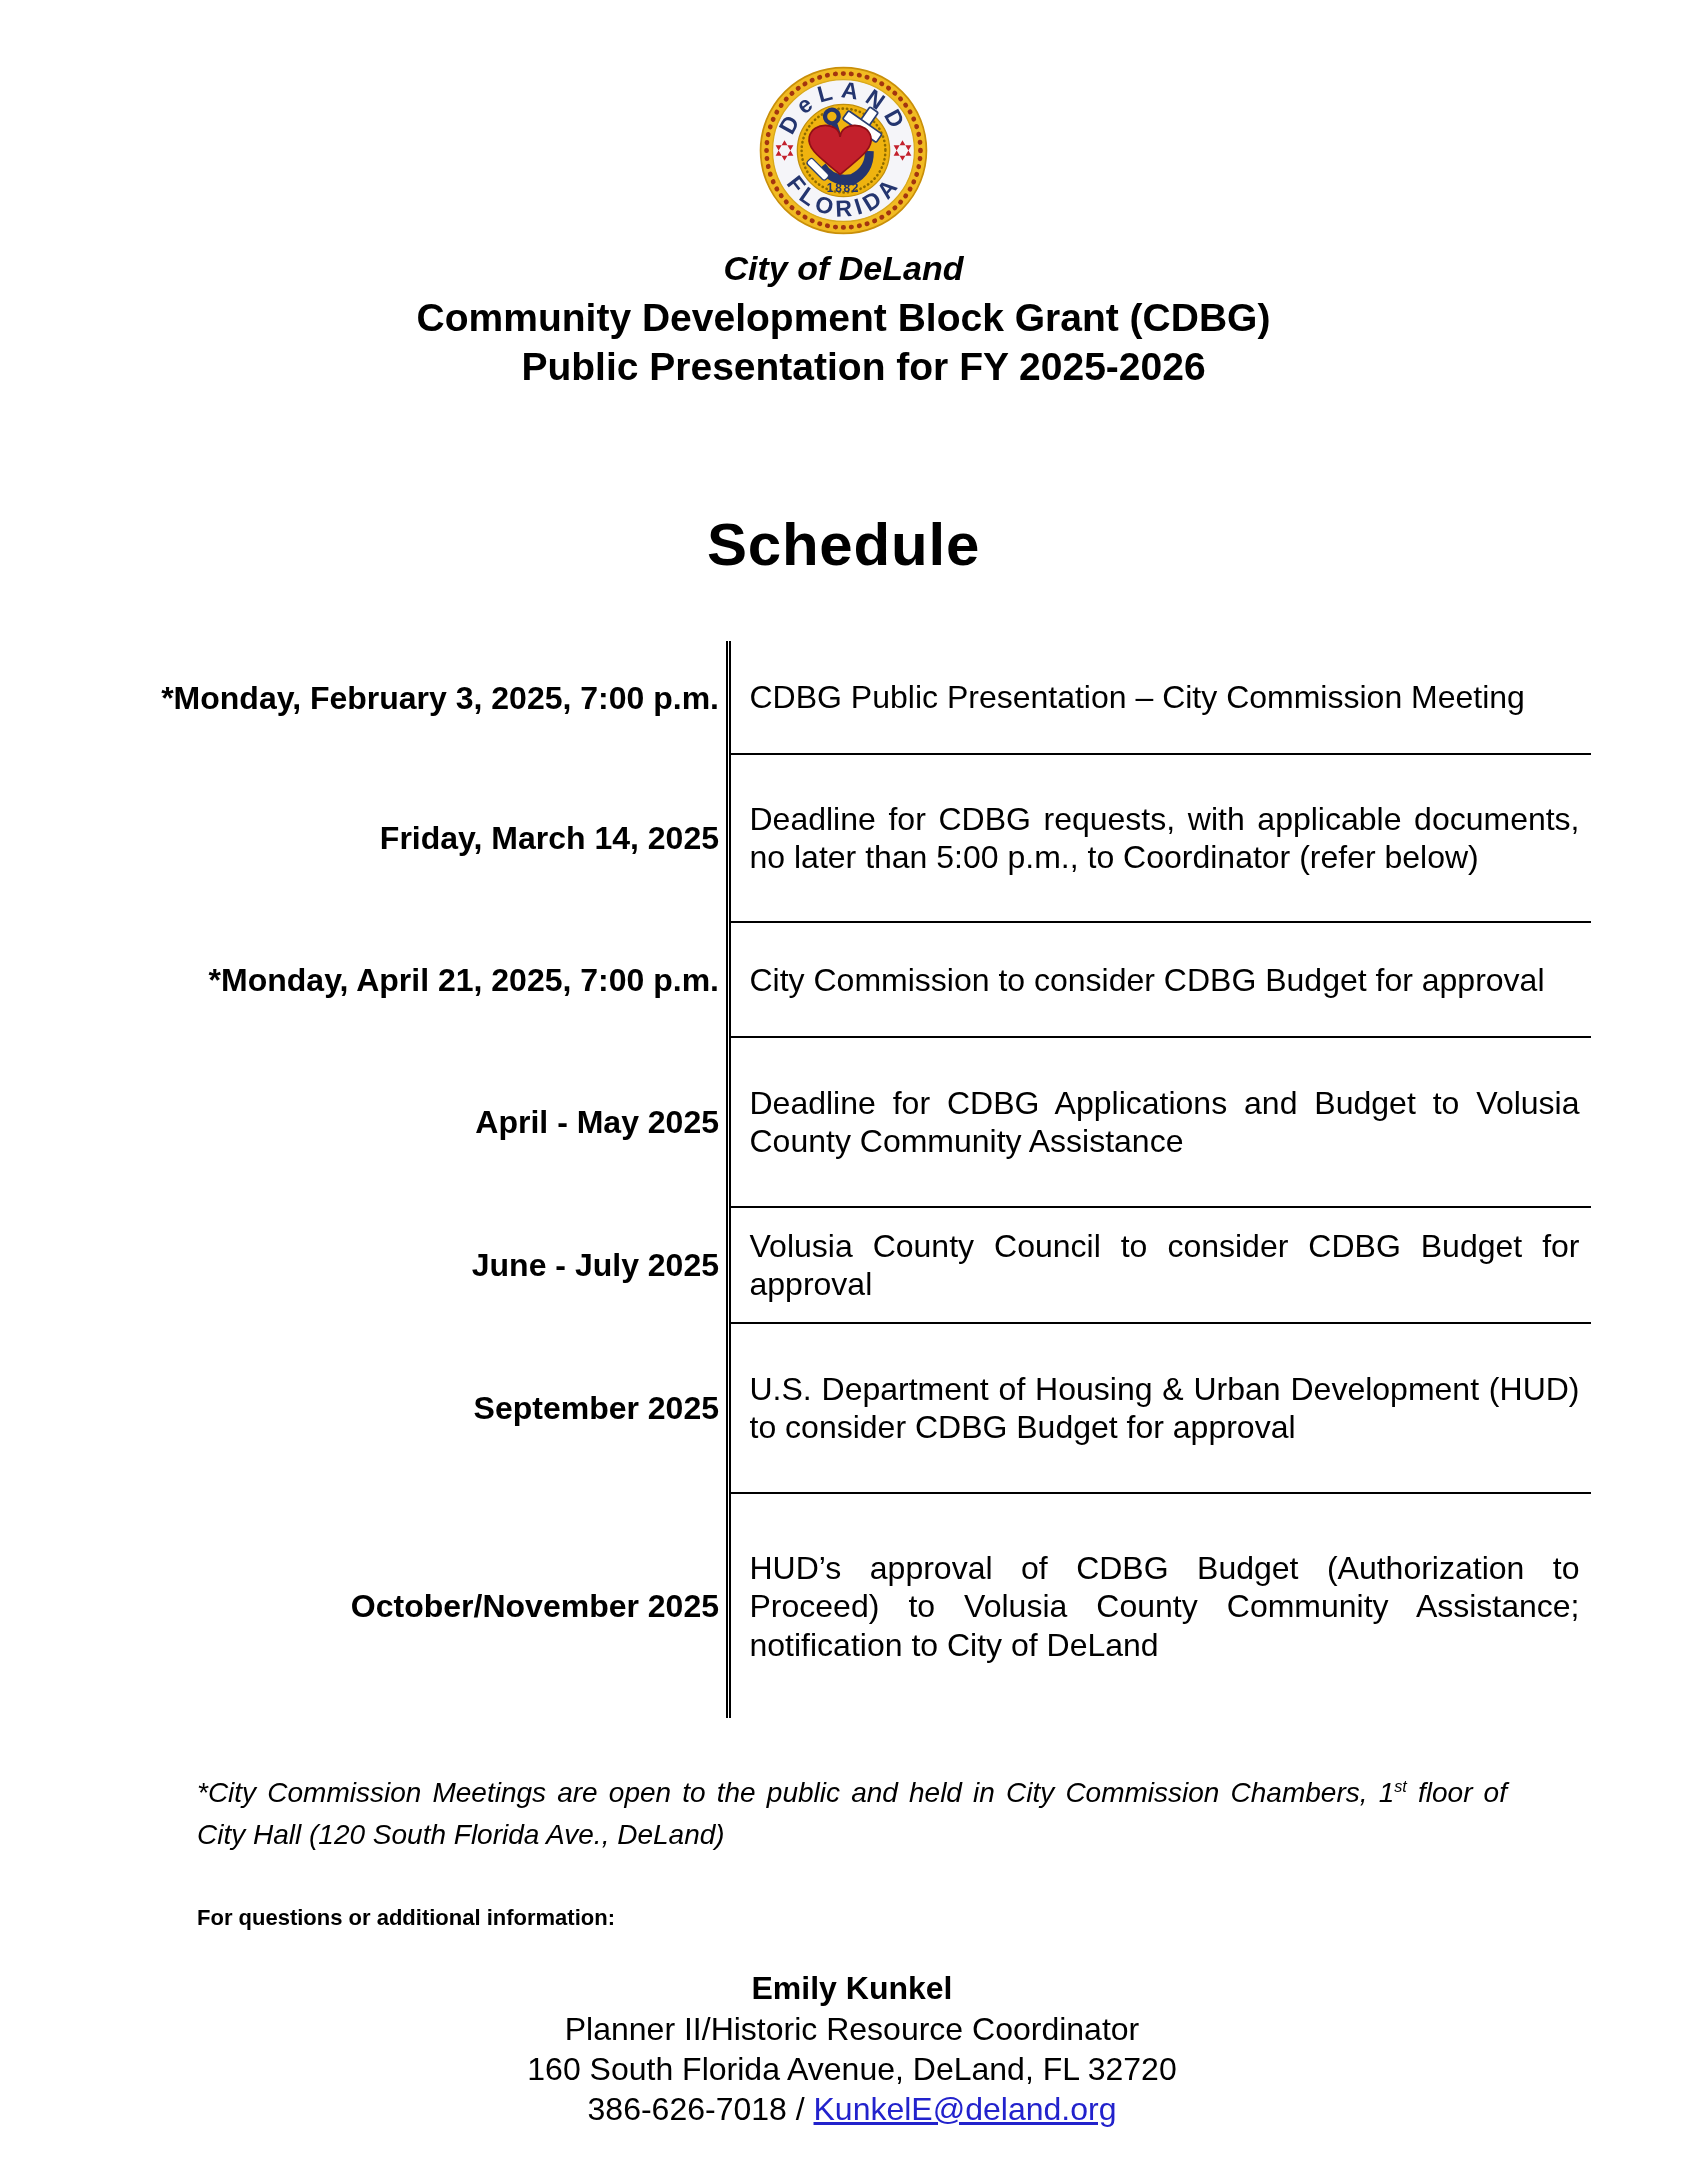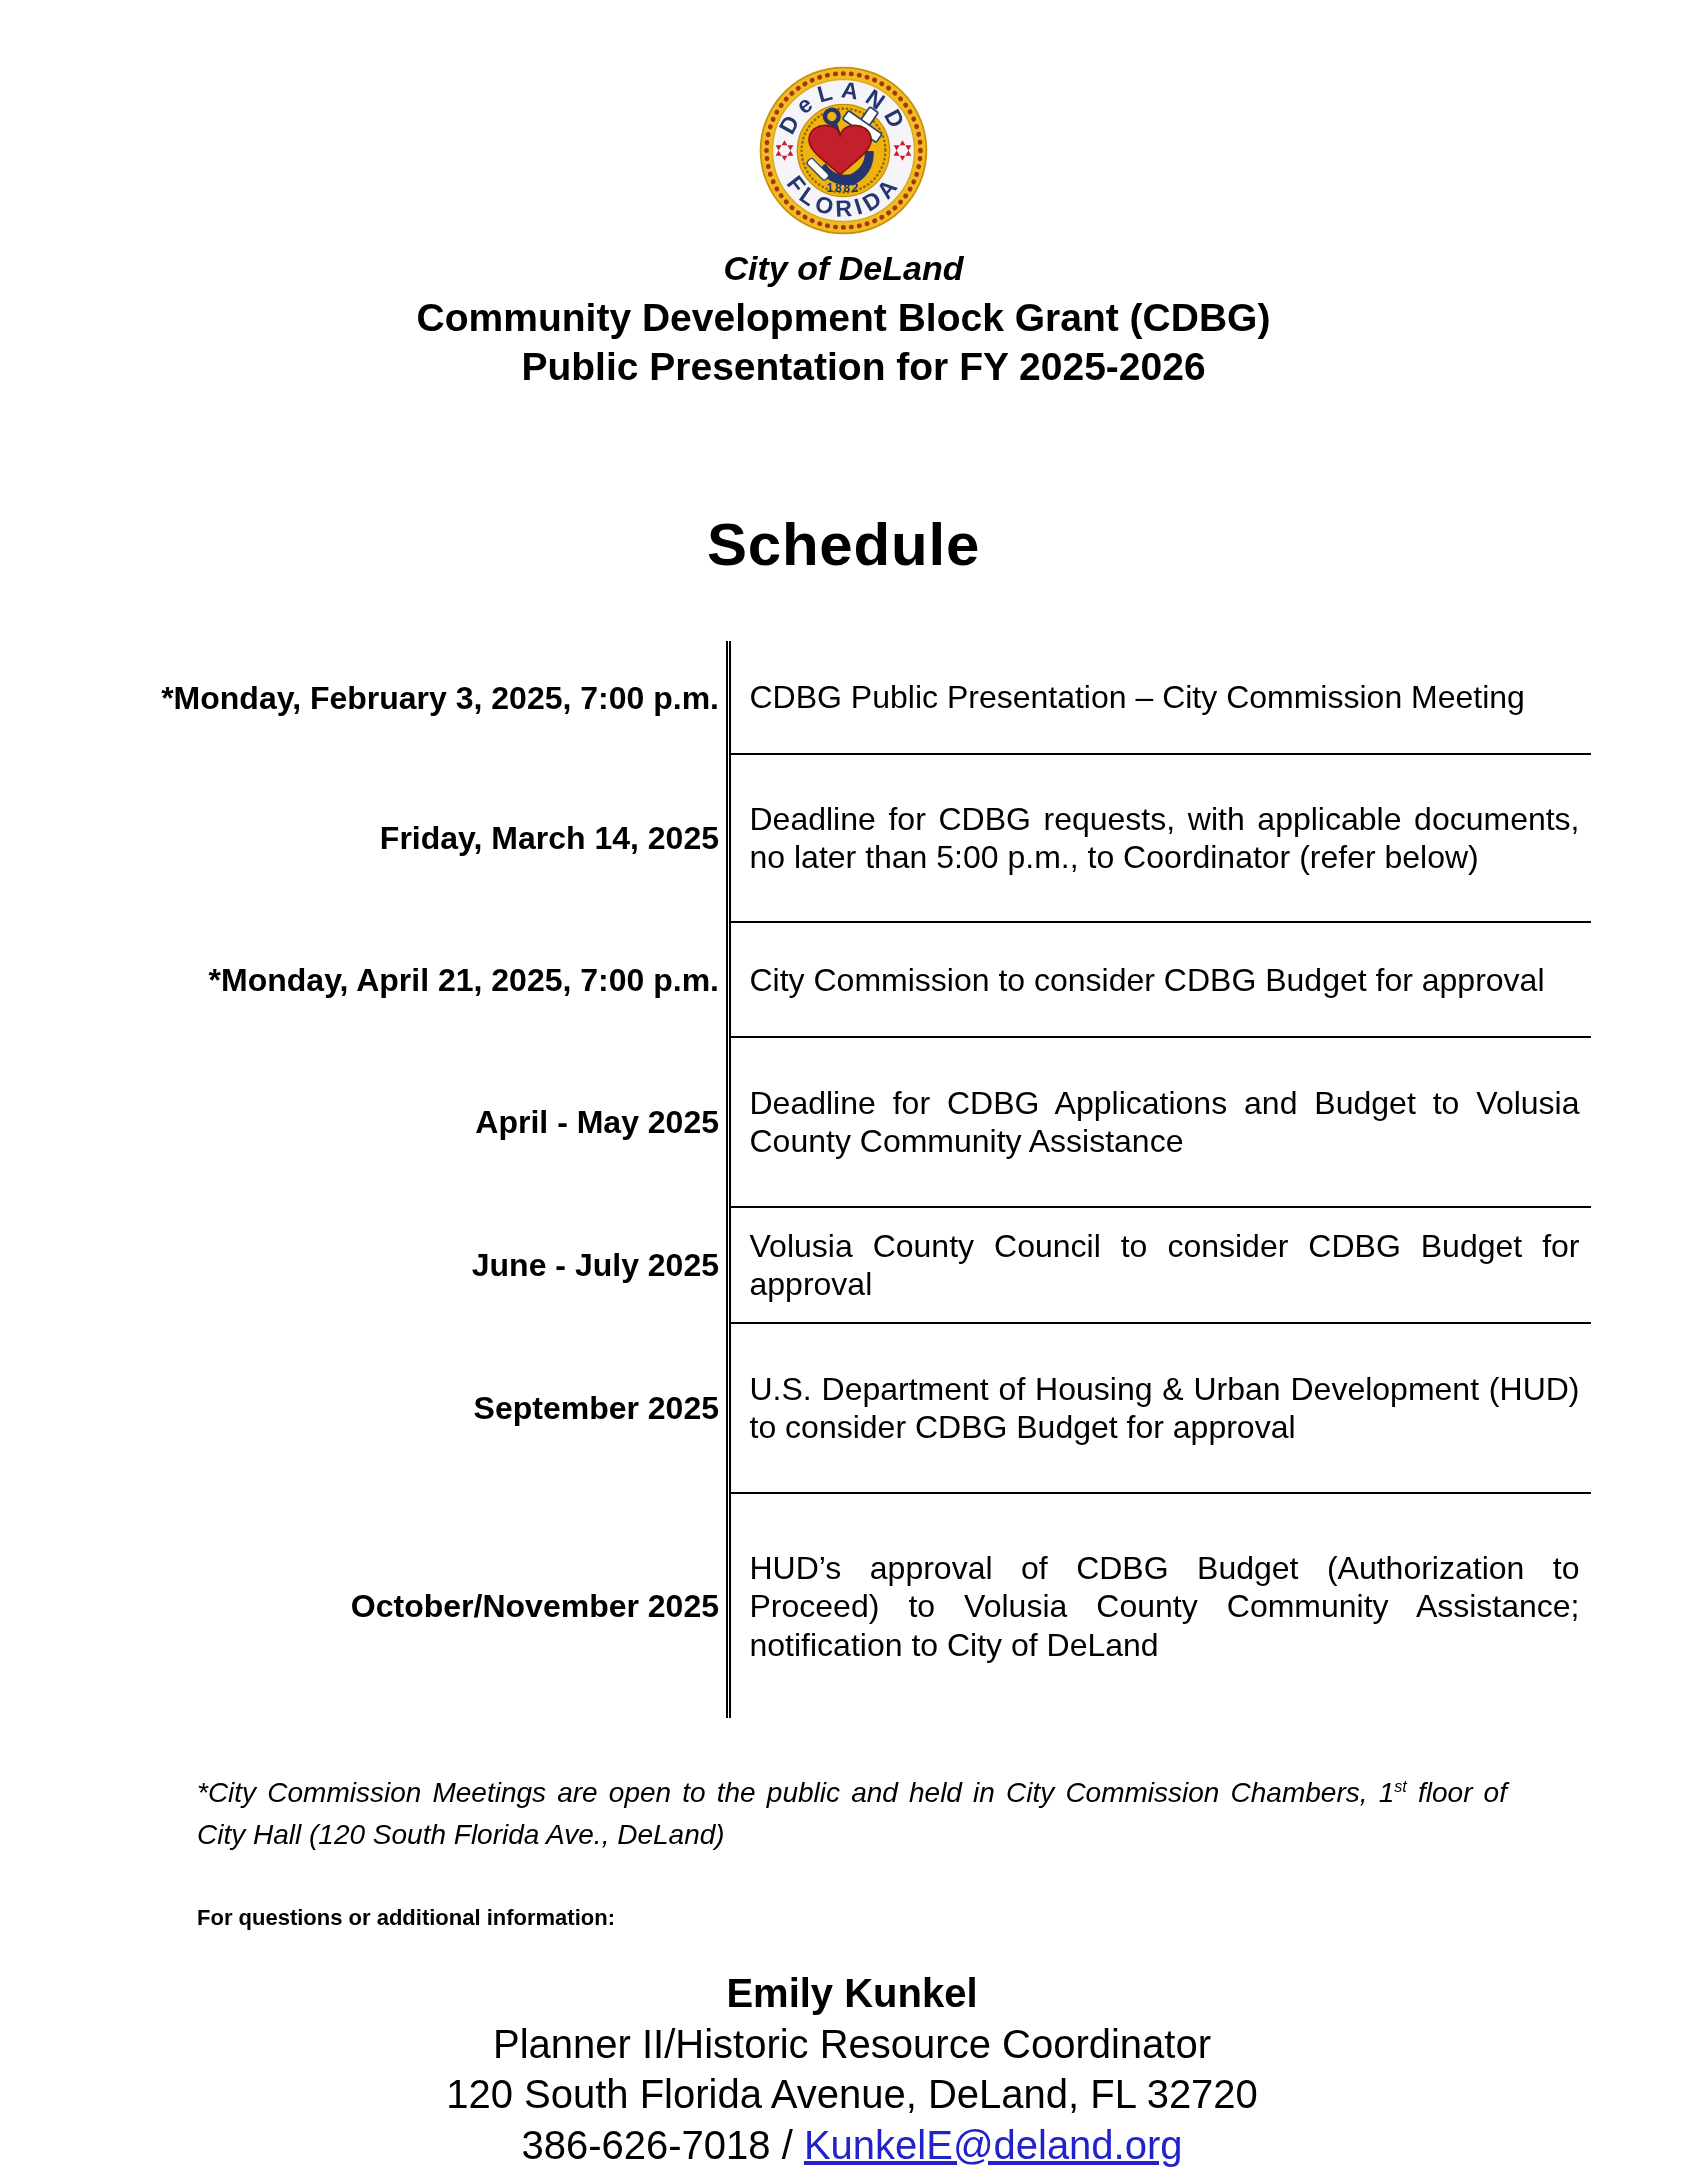--- a/index.html
+++ b/index.html
@@ -63,21 +63,21 @@
   .footnote sup { font-size:58%; }
 
   .contact-heading {
     margin:49px 12px 0 197px;
     font-weight:bold;
     font-size:22px;
   }
   .contact-block {
     margin:37px 180px 0 197px;
     text-align:center;
-    font-size:40px;
+    font-size:32px;
     line-height:1.26;
   }
   .contact-name { font-weight:bold; }
   .email-link { text-decoration:underline; cursor:pointer; }
 
   .seal-text { font-family:"Liberation Sans", sans-serif; font-weight:bold; }
 </style>
 </head>
 <body>
 
@@ -167,18 +167,18 @@
   </tbody>
     </table>
 
   <div class="footnote"><span>*City Commission Meetings are open to the public and held in City Commission Chambers, 1</span><sup>st</sup><span> floor of City Hall (120 South Florida Ave., DeLand)</span></div>
 
   <div class="contact-heading">For questions or additional information:</div>
 
   <div class="contact-block">
     <div class="contact-name">Emily Kunkel</div>
     <div>Planner II/Historic Resource Coordinator</div>
-    <div>120 South Florida Avenue, DeLand, FL 32720</div>
+    <div>160 South Florida Avenue, DeLand, FL 32720</div>
     <div><span>386-626-7018</span><span> / </span><a class="email-link" id="emailLink" style="color: rgb(34, 34, 204);">KunkelE@deland.org</a></div>
   </div>
 
 </div>
 
 
 </body></html>

